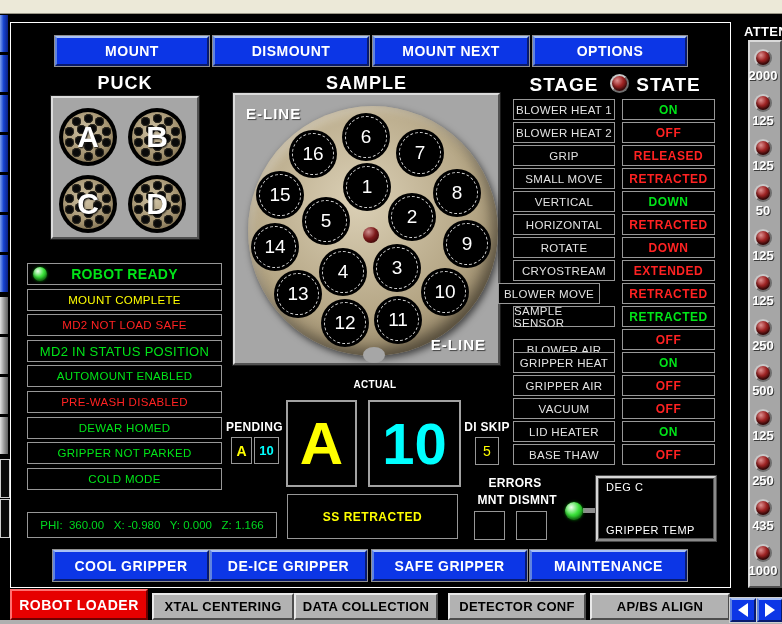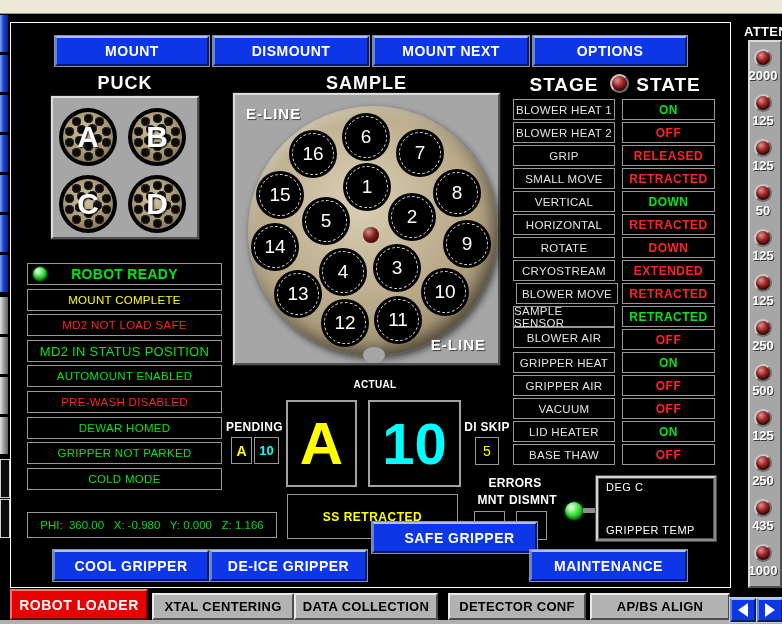--- a/index.html
+++ b/index.html
@@ -321,33 +321,33 @@
     </div>
     <div class="abs field flexc" style="left: 622px; top: 237px; width: 91px; height: 19px;">
       <div class="tbl-state" style="color: rgb(255, 34, 34);">DOWN</div>
     </div>
     <div class="abs field flexc" style="left: 513px; top: 260px; width: 100px; height: 19px;">
       <div class="tbl-label">CRYOSTREAM</div>
     </div>
     <div class="abs field flexc" style="left: 622px; top: 260px; width: 91px; height: 19px;">
       <div class="tbl-state" style="color: rgb(255, 34, 34);">EXTENDED</div>
     </div>
-    <div class="abs field flexc" style="left: 516px; top: 283px; width: 100px; height: 19px;">
+    <div class="abs field flexc" style="left: 498px; top: 283px; width: 100px; height: 19px;">
       <div class="tbl-label">BLOWER MOVE</div>
     </div>
     <div class="abs field flexc" style="left: 622px; top: 283px; width: 91px; height: 19px;">
       <div class="tbl-state" style="color: rgb(255, 34, 34);">RETRACTED</div>
     </div>
     <div class="abs field flexc" style="left: 513px; top: 306px; width: 100px; height: 19px; justify-content: center;">
       <div class="tbl-label">SAMPLE SENSOR</div>
     </div>
     <div class="abs field flexc" style="left: 622px; top: 306px; width: 91px; height: 19px;">
       <div class="tbl-state" style="color: rgb(0, 228, 24);">RETRACTED</div>
     </div>
-    <div class="abs field flexc" style="left: 513px; top: 327px; width: 100px; height: 19px;">
+    <div class="abs field flexc" style="left: 513px; top: 339px; width: 100px; height: 19px;">
       <div class="tbl-label">BLOWER AIR</div>
     </div>
     <div class="abs field flexc" style="left: 622px; top: 329px; width: 91px; height: 19px;">
       <div class="tbl-state" style="color: rgb(255, 34, 34);">OFF</div>
     </div>
     <div class="abs field flexc" style="left: 513px; top: 352px; width: 100px; height: 19px;">
       <div class="tbl-label">GRIPPER HEAT</div>
     </div>
     <div class="abs field flexc" style="left: 622px; top: 352px; width: 91px; height: 19px;">
       <div class="tbl-state" style="color: rgb(0, 228, 24);">ON</div>
@@ -446,21 +446,21 @@
 
 <div class="abs" style="left:583px;top:508px;width:14px;height:5px;background:#8d8d8d;"></div>
 <div class="abs led-green" style="left:565px;top:502px;width:18px;height:18px;"></div>
 <div class="abs degc-panel" style="left:596px;top:476px;width:116px;height:61px;">
   <div class="abs small-white" style="left:8px;top:3px;">DEG C</div>
   <div class="abs small-white" style="left:8px;bottom:3px;">GRIPPER TEMP</div>
 </div>
 
 <div class="abs btn-blue flexc" style="left:53px;top:550px;width:152px;height:27px;">COOL GRIPPER</div>
 <div class="abs btn-blue flexc" style="left:210px;top:550px;width:153px;height:27px;">DE-ICE GRIPPER</div>
-<div class="abs btn-blue flexc" style="left:372px;top:522px;width:151px;height:27px;padding-left:10px;">SAFE GRIPPER</div>
+<div class="abs btn-blue flexc" style="left:372px;top:550px;width:151px;height:27px;">SAFE GRIPPER</div>
 <div class="abs btn-blue flexc" style="left:530px;top:550px;width:153px;height:27px;">MAINTENANCE</div>
 
 <div class="abs" style="left:0;top:620px;width:782px;height:4px;background:#b0b0b0;"></div>
 <div class="abs tab-active flexc" style="left:10px;top:589px;width:134px;height:27px;">ROBOT LOADER</div>
 <div id="tab-row">
     <div class="abs tab flexc" style="left: 152px; top: 593px; width: 138px; height: 23px;">XTAL CENTERING</div>
     <div class="abs tab flexc" style="left: 294px; top: 593px; width: 140px; height: 23px;">DATA COLLECTION</div>
     <div class="abs tab flexc" style="left: 448px; top: 593px; width: 134px; height: 23px;">DETECTOR CONF</div>
     <div class="abs tab flexc" style="left: 590px; top: 593px; width: 136px; height: 23px;">AP/BS ALIGN</div>
   </div>

